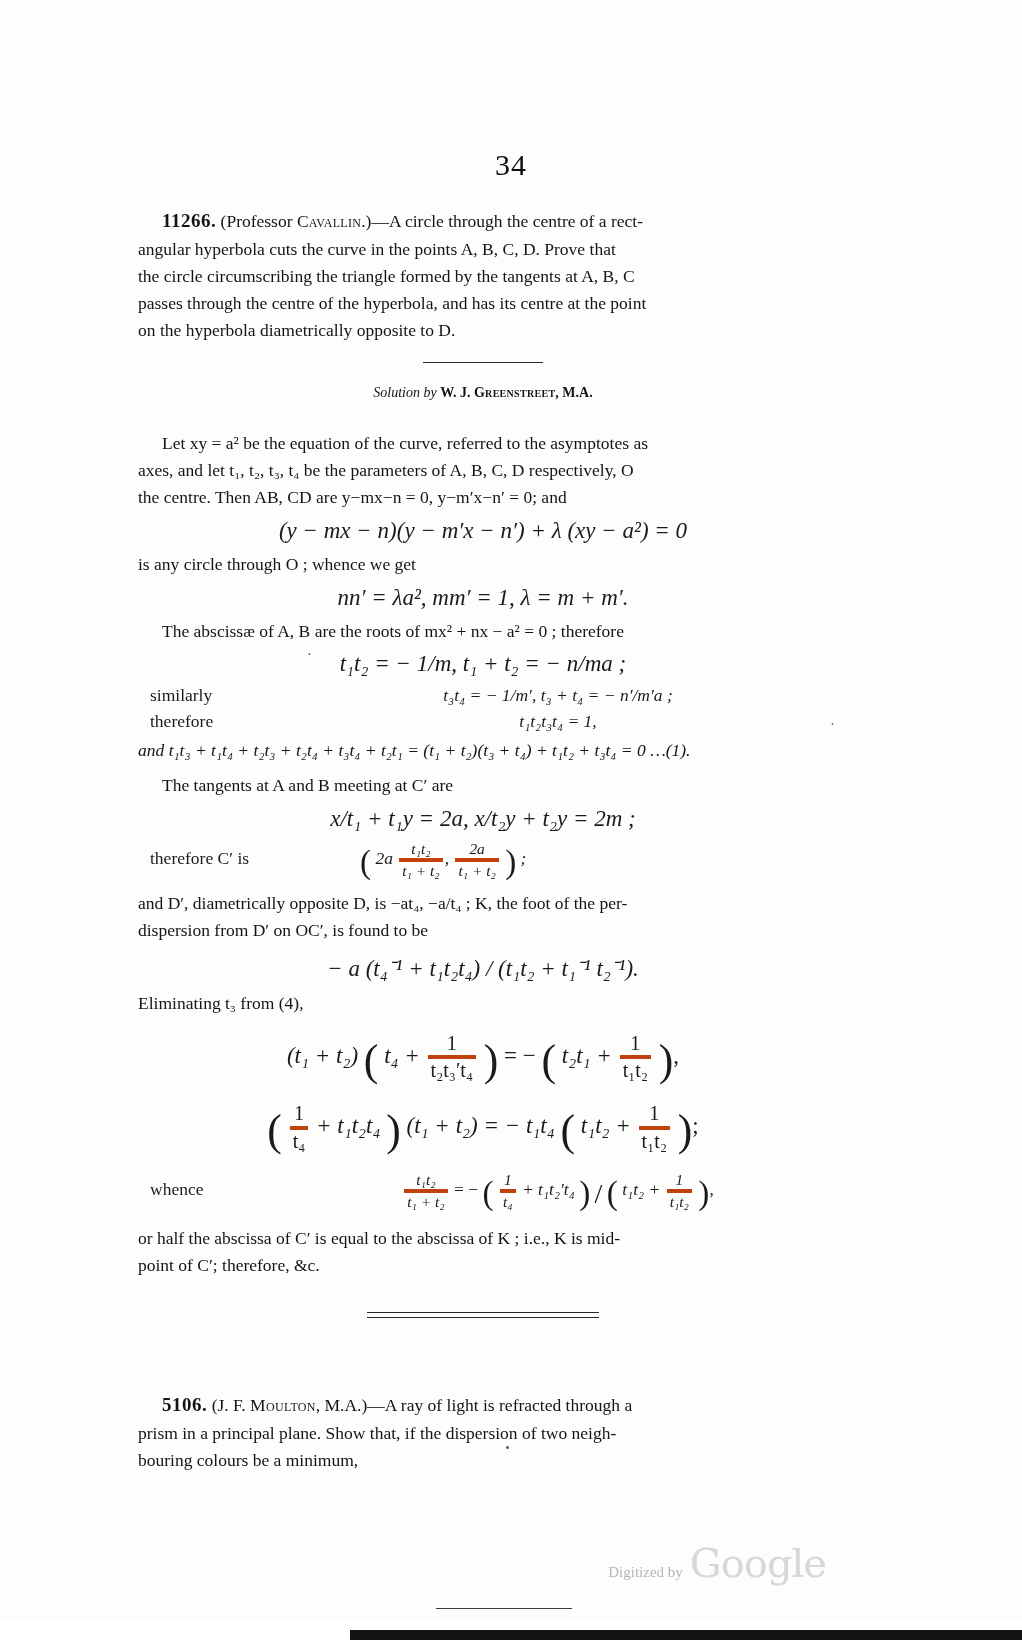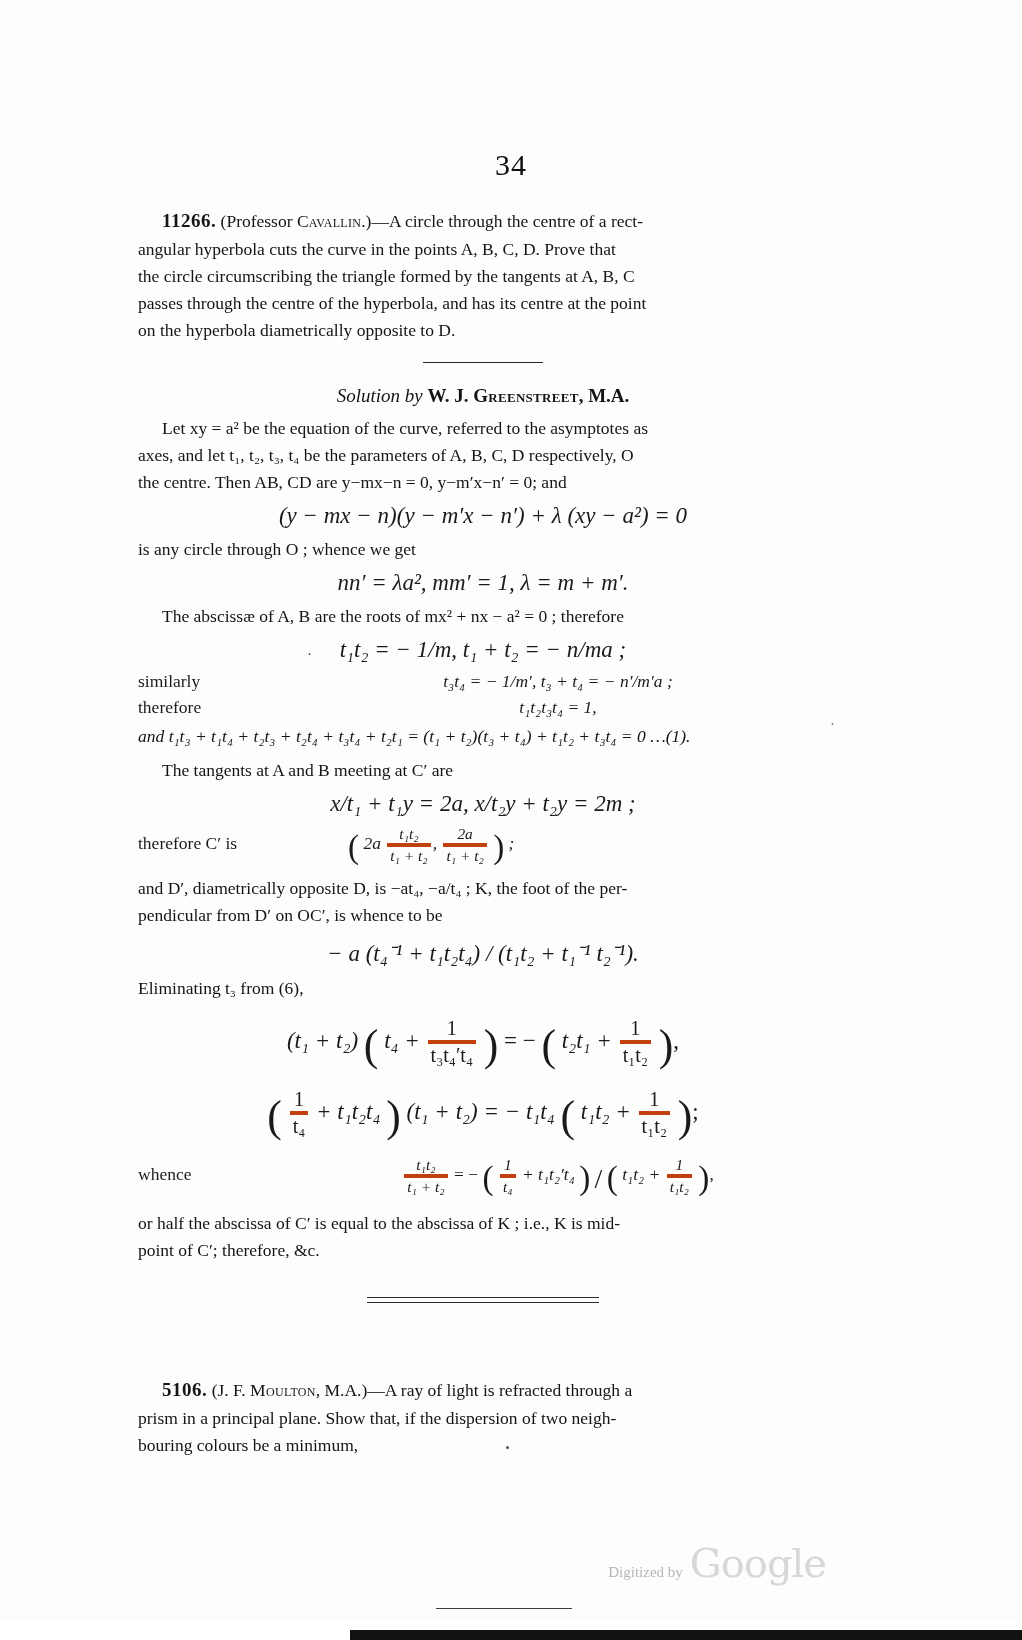--- a/index.html
+++ b/index.html
@@ -52,42 +52,42 @@
     letter-spacing: 0.5px;
   }
   .sc {
     font-variant: small-caps;
     letter-spacing: 0.3px;
   }
   .bold { font-weight: bold; }
   .italic { font-style: italic; }
   .solution-head {
     text-align: center;
-    font-size: 19px;
+    font-size: 14px;
     margin-top: 20px;
-    margin-bottom: 6px;
+    margin-bottom: 28px;
   }
   .rule-short {
     width: 120px;
     height: 0;
     border-top: 1.6px solid #2a2a2a;
     margin: 20px auto 14px auto;
   }
   .eq {
     text-align: center;
     font-size: 23px;
     margin: 8px 0 8px 0;
     font-style: italic;
   }
   .eq.roman { font-style: normal; }
   .eqline {
     display: flex;
     align-items: baseline;
     font-size: 17.5px;
-    margin: 5px 0;
+    margin: 5px 12px;
   }
   .eqline .lbl {
     width: 150px;
     flex: 0 0 150px;
     font-style: normal;
   }
   .eqline .body {
     flex: 1 1 auto;
     text-align: center;
     font-style: italic;
@@ -248,33 +248,33 @@
           </span>,
           <span class="frac">
             <span class="num">2a</span>
             <span class="den">t₁ + t₂</span>
           </span>
           <span class="paren-big">)</span> ;
         </span>
       </div>
 
       <p style="margin-top:10px;">and D′, diametrically opposite D, is −at₄,  −a/t₄ ;  K, the foot of the per-</p>
-      <p>pendicular from D′ on OC′, is whence to be</p>
+      <p>dispersion from D′ on OC′, is found to be</p>
 
       <div class="eq">− a (t₄⁻¹ + t₁t₂t₄) / (t₁t₂ + t₁⁻¹ t₂⁻¹).</div>
 
-      <p>Eliminating t₃ from (6),</p>
+      <p>Eliminating t₃ from (4),</p>
 
       <div class="eq roman" style="margin-top:16px;">
         <span class="italic">(t₁ + t₂)</span>
         <span class="paren-big">(</span>
         <span class="italic">t₄ +</span>
         <span class="frac">
           <span class="num">1</span>
-          <span class="den">t₃t₄′t₄</span>
+          <span class="den">t₂t₃′t₄</span>
         </span>
         <span class="paren-big">)</span>
         <span>= −</span>
         <span class="paren-big">(</span>
         <span class="italic">t₂t₁ +</span>
         <span class="frac">
           <span class="num">1</span>
           <span class="den">t₁t₂</span>
         </span>
         <span class="paren-big">)</span><span>,</span>

